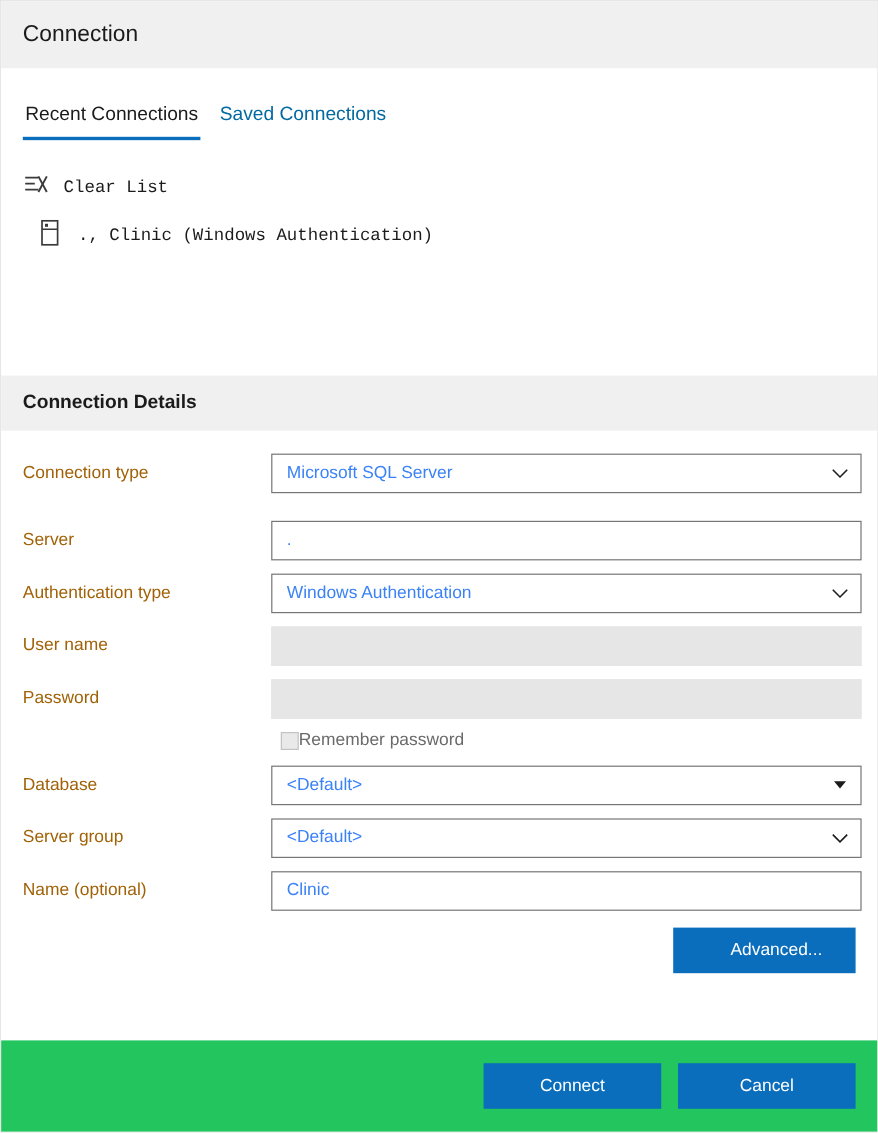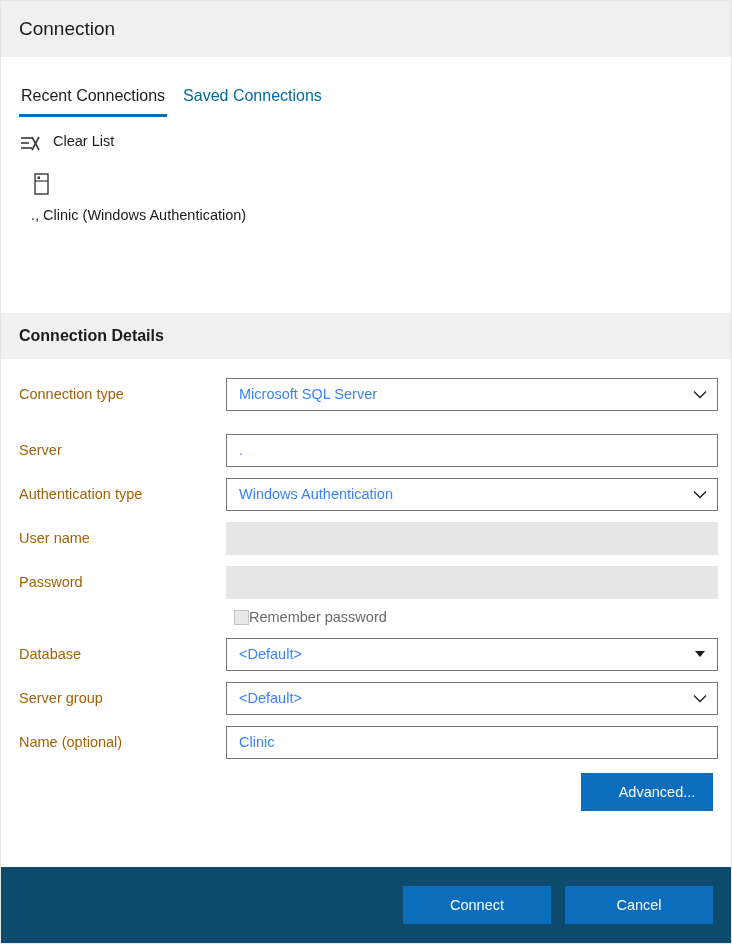--- a/index.html
+++ b/index.html
@@ -70,27 +70,28 @@
   
   .recent-area {
     flex: 0 0 auto;
     height: 196px;
     padding: 0 18px;
     box-sizing: border-box;
     background: #ffffff;
   }
   .list-row {
     display: flex;
-    align-items: flex-start;
+    align-items: flex-end;
     height: 32px;
     gap: 12px;
     cursor: pointer;
+    font-family: Liberation Mono, monospace;
   }
   .clear-row { margin-top: 16px; }
-  .conn-row { margin-top: 8px; padding-left: 12px; flex-direction: column; }
+  .conn-row { margin-top: 8px; padding-left: 12px; }
   .row-icon {
     width: 22px;
     height: 22px;
     display: flex;
     align-items: center;
     justify-content: center;
     color: #3a3a3a;
     flex: 0 0 auto;
   }
   .row-label {
@@ -219,29 +220,29 @@
     border: none;
     background: #0a6ebd;
     color: #ffffff;
     font-size: 14.5px;
     font-family: "Liberation Sans", sans-serif;
     height: 38px;
     cursor: pointer;
     padding: 0 16px;
   }
   .btn.advanced {
-    width: 132px;
+    width: 152px;
     padding-left: 36px;
   }
 
   
   .footer {
     flex: 0 0 auto;
     height: 76px;
-    background: #0c4a6e;
+    background: #22c55e;
     display: flex;
     align-items: center;
     justify-content: flex-end;
     gap: 14px;
     padding: 0 18px;
     box-sizing: border-box;
   }
   .btn.footer-btn {
     width: 148px;
     height: 38px;

